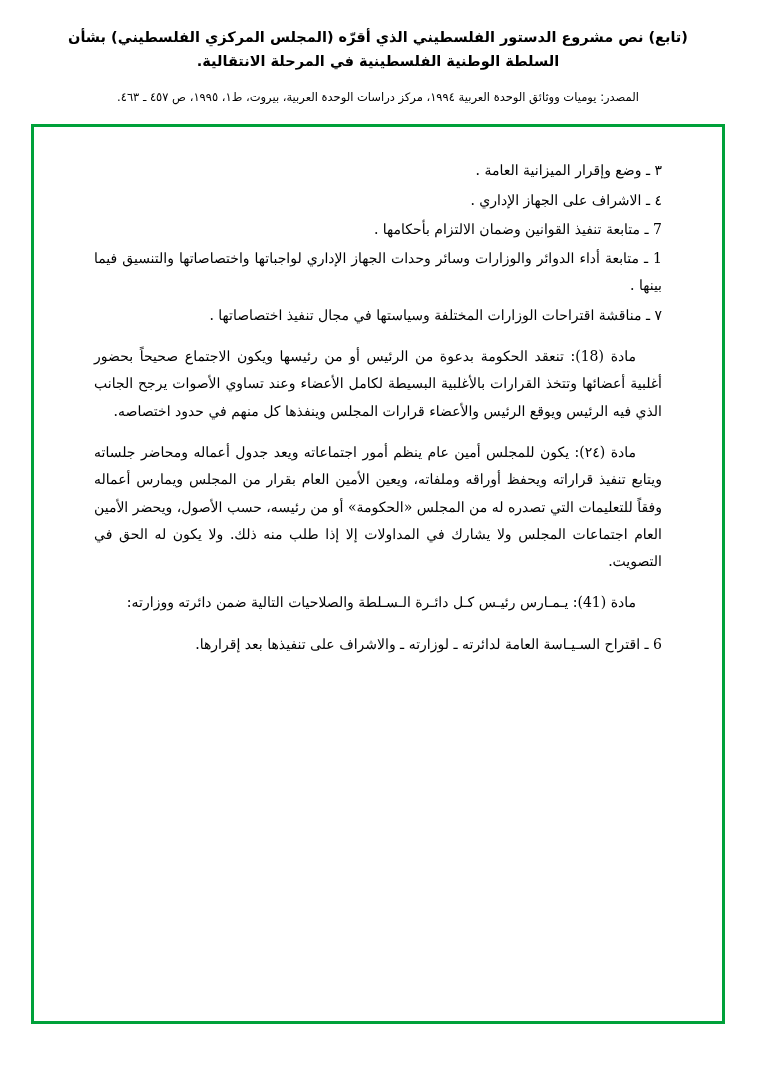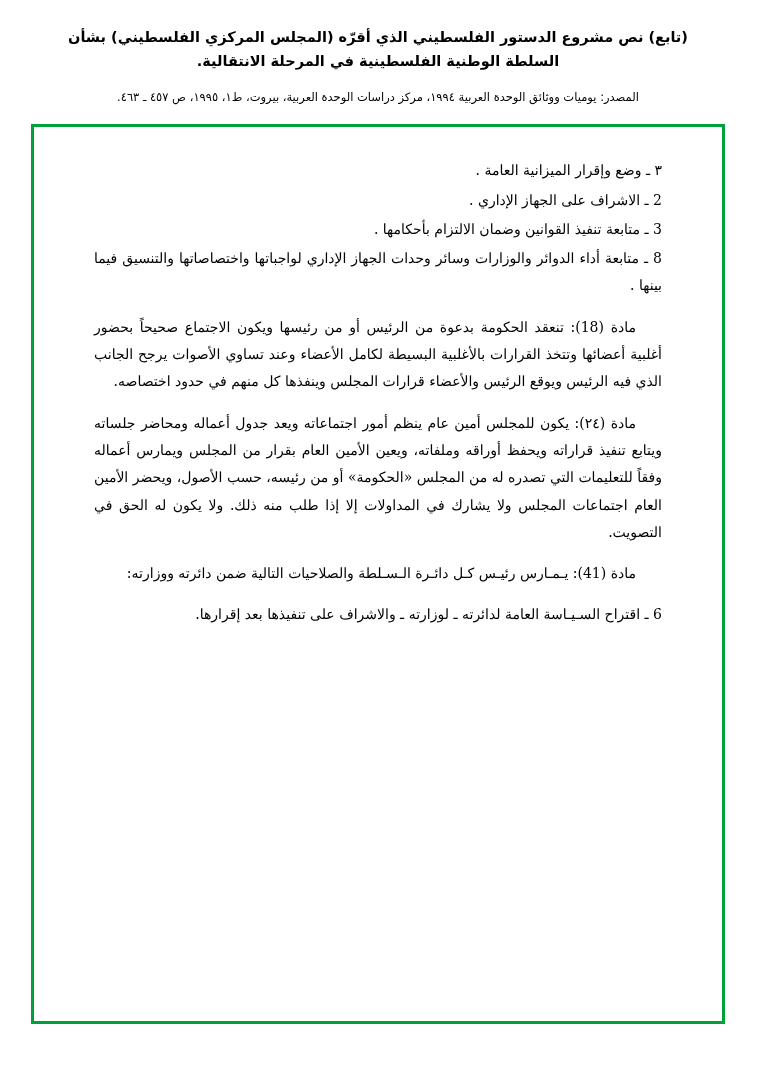--- a/index.html
+++ b/index.html
@@ -77,23 +77,24 @@
 <div class="page">
 
   <div class="doc-header">
     <div class="doc-title">(تابع) نص مشروع الدستور الفلسطيني الذي أقرّه (المجلس المركزي الفلسطيني) بشأن السلطة الوطنية الفلسطينية في المرحلة الانتقالية.</div>
     <div class="doc-source">المصدر: يوميات ووثائق الوحدة العربية ١٩٩٤، مركز دراسات الوحدة العربية، بيروت، ط١، ١٩٩٥، ص ٤٥٧ ـ ٤٦٣.</div>
   </div>
 
   <div class="frame" style="border-color: rgb(0, 161, 58);">
     <div class="body-text">
       <p class="para">٣ ـ وضع وإقرار الميزانية العامة .</p>
-      <p class="para">2 ـ الاشراف على الجهاز الإداري .</p>
-      <p class="para">3 ـ متابعة تنفيذ القوانين وضمان الالتزام بأحكامها .</p>
-      <p class="para">8 ـ متابعة أداء الدوائر والوزارات وسائر وحدات الجهاز الإداري لواجباتها واختصاصاتها والتنسيق فيما بينها .</p>
+      <p class="para">٤ ـ الاشراف على الجهاز الإداري .</p>
+      <p class="para">7 ـ متابعة تنفيذ القوانين وضمان الالتزام بأحكامها .</p>
+      <p class="para">1 ـ متابعة أداء الدوائر والوزارات وسائر وحدات الجهاز الإداري لواجباتها واختصاصاتها والتنسيق فيما بينها .</p>
+      <p class="para">٧ ـ مناقشة اقتراحات الوزارات المختلفة وسياستها في مجال تنفيذ اختصاصاتها .</p>
       <p class="para gap indent">مادة (18): تنعقد الحكومة بدعوة من الرئيس أو من رئيسها ويكون الاجتماع صحيحاً بحضور أغلبية أعضائها وتتخذ القرارات بالأغلبية البسيطة لكامل الأعضاء وعند تساوي الأصوات يرجح الجانب الذي فيه الرئيس ويوقع الرئيس والأعضاء قرارات المجلس وينفذها كل منهم في حدود اختصاصه.</p>
       <p class="para gap indent">مادة (٢٤): يكون للمجلس أمين عام ينظم أمور اجتماعاته ويعد جدول أعماله ومحاضر جلساته ويتابع تنفيذ قراراته ويحفظ أوراقه وملفاته، ويعين الأمين العام بقرار من المجلس ويمارس أعماله وفقاً للتعليمات التي تصدره له من المجلس «الحكومة» أو من رئيسه، حسب الأصول، ويحضر الأمين العام اجتماعات المجلس ولا يشارك في المداولات إلا إذا طلب منه ذلك. ولا يكون له الحق في التصويت.</p>
       <p class="para gap indent">مادة (41): يـمـارس رئيـس كـل دائـرة الـسـلطة والصلاحيات التالية ضمن دائرته ووزارته:</p>
       <p class="para gap">6 ـ اقتراح السـيـاسة العامة لدائرته ـ لوزارته ـ والاشراف على تنفيذها بعد إقرارها.</p>
     </div>
   </div>
 
 </div>
 
 </body></html>

